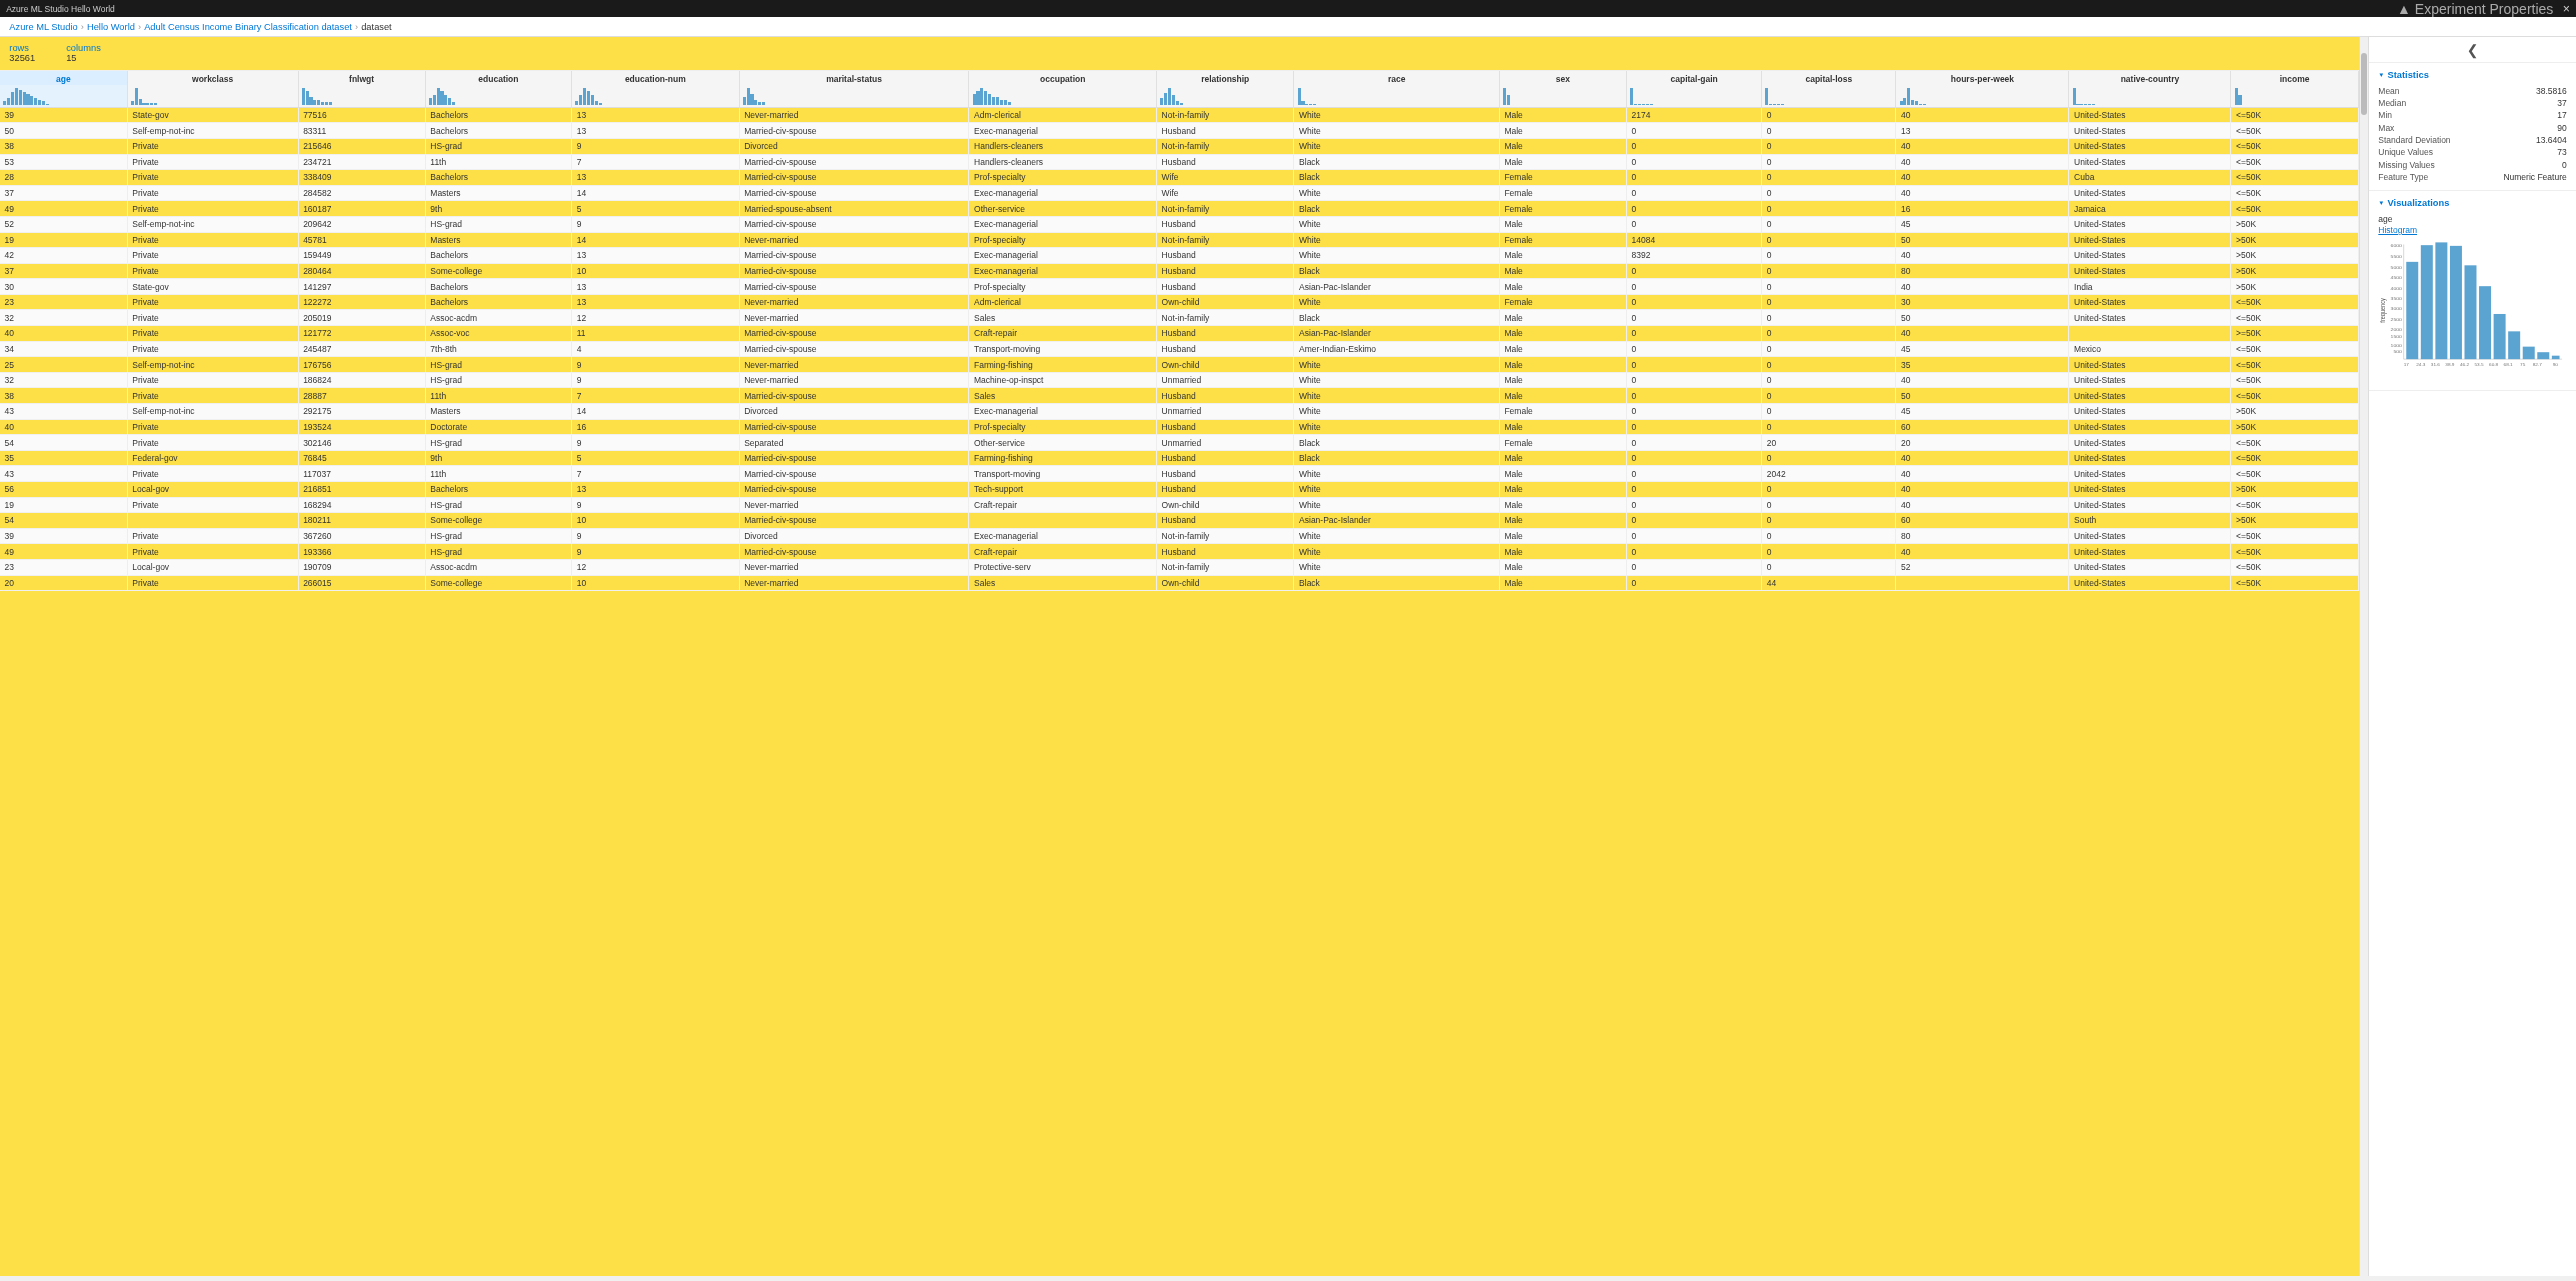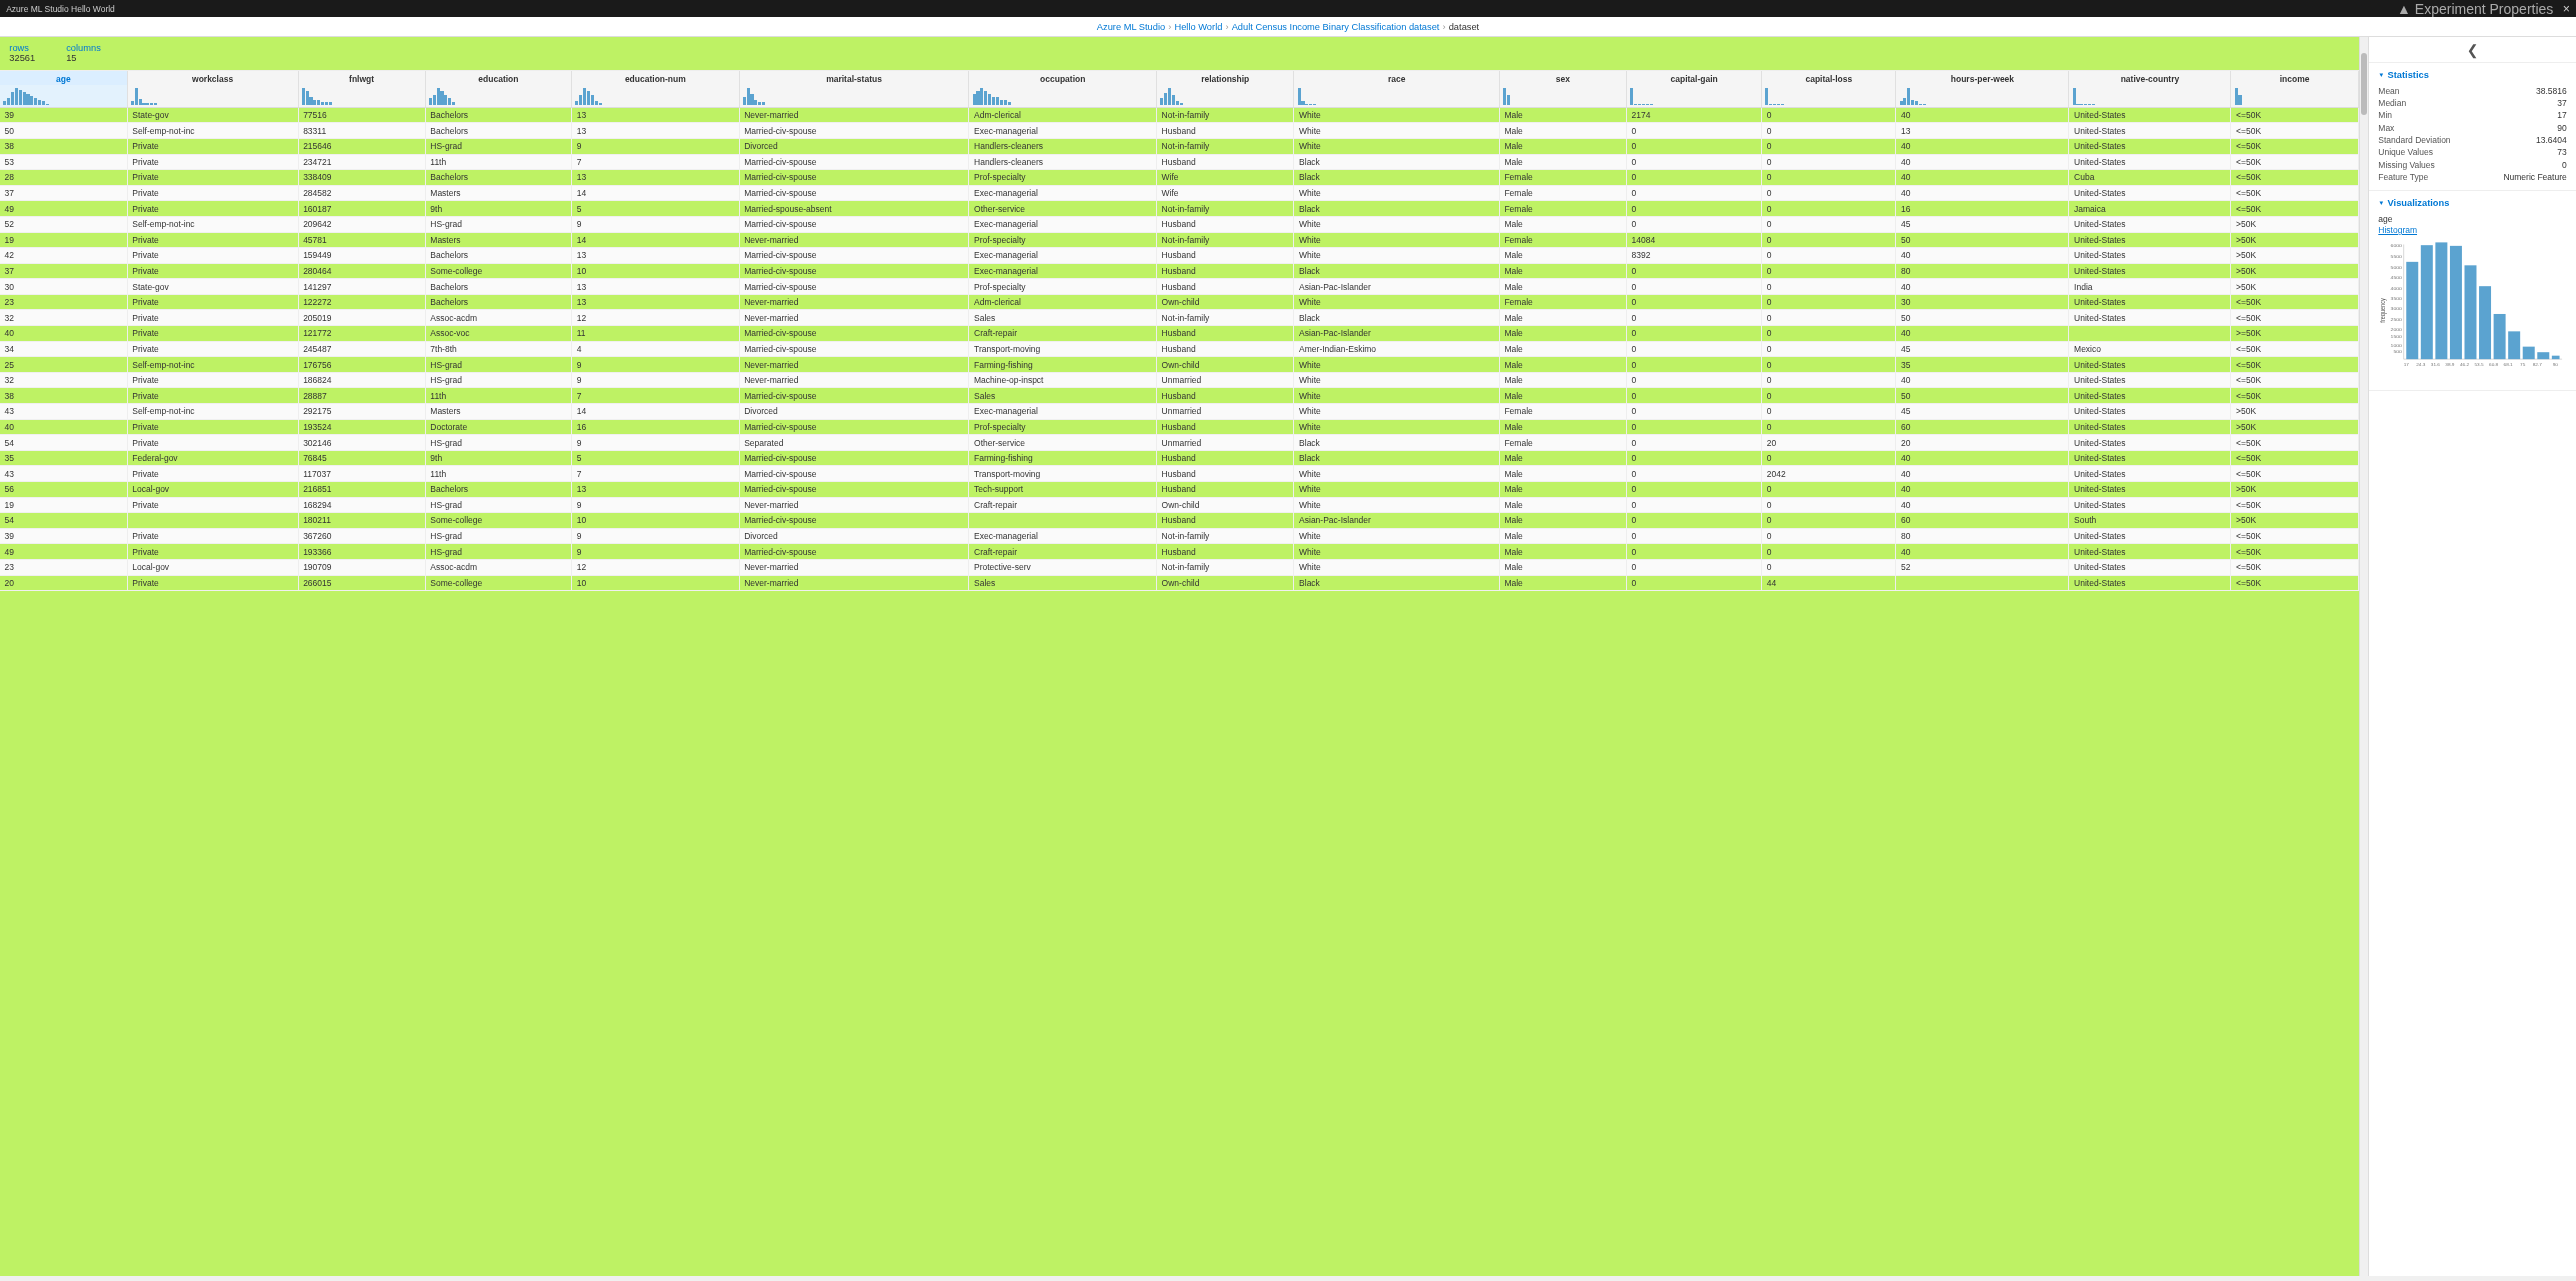--- a/index.html
+++ b/index.html
@@ -17,35 +17,34 @@
 
     .breadcrumb-bar {
       background: #fff;
       padding: 4.6px 9.3px;
       font-size: 9.3px;
       color: #0078d4;
       border-bottom: 0.8px solid #ddd;
       display: flex;
       align-items: center;
       gap: 3.1px;
-      justify-content: center;
     }
     .breadcrumb-bar .sep { color: #999; }
     .breadcrumb-bar .current { color: #333; }
 
     .main-container {
       display: flex;
       height: calc(100vh - 17px - 25px);
     }
 
     .left-panel {
       flex: 1;
       display: flex;
       flex-direction: column;
-      background: #bef264;
+      background: #fde047;
       overflow: hidden;
     }
 
     .meta-row {
       padding: 6.2px 9.3px;
       display: flex;
       gap: 31px;
       border-bottom: 0.8px solid #eee;
       font-size: 9.3px;
     }

